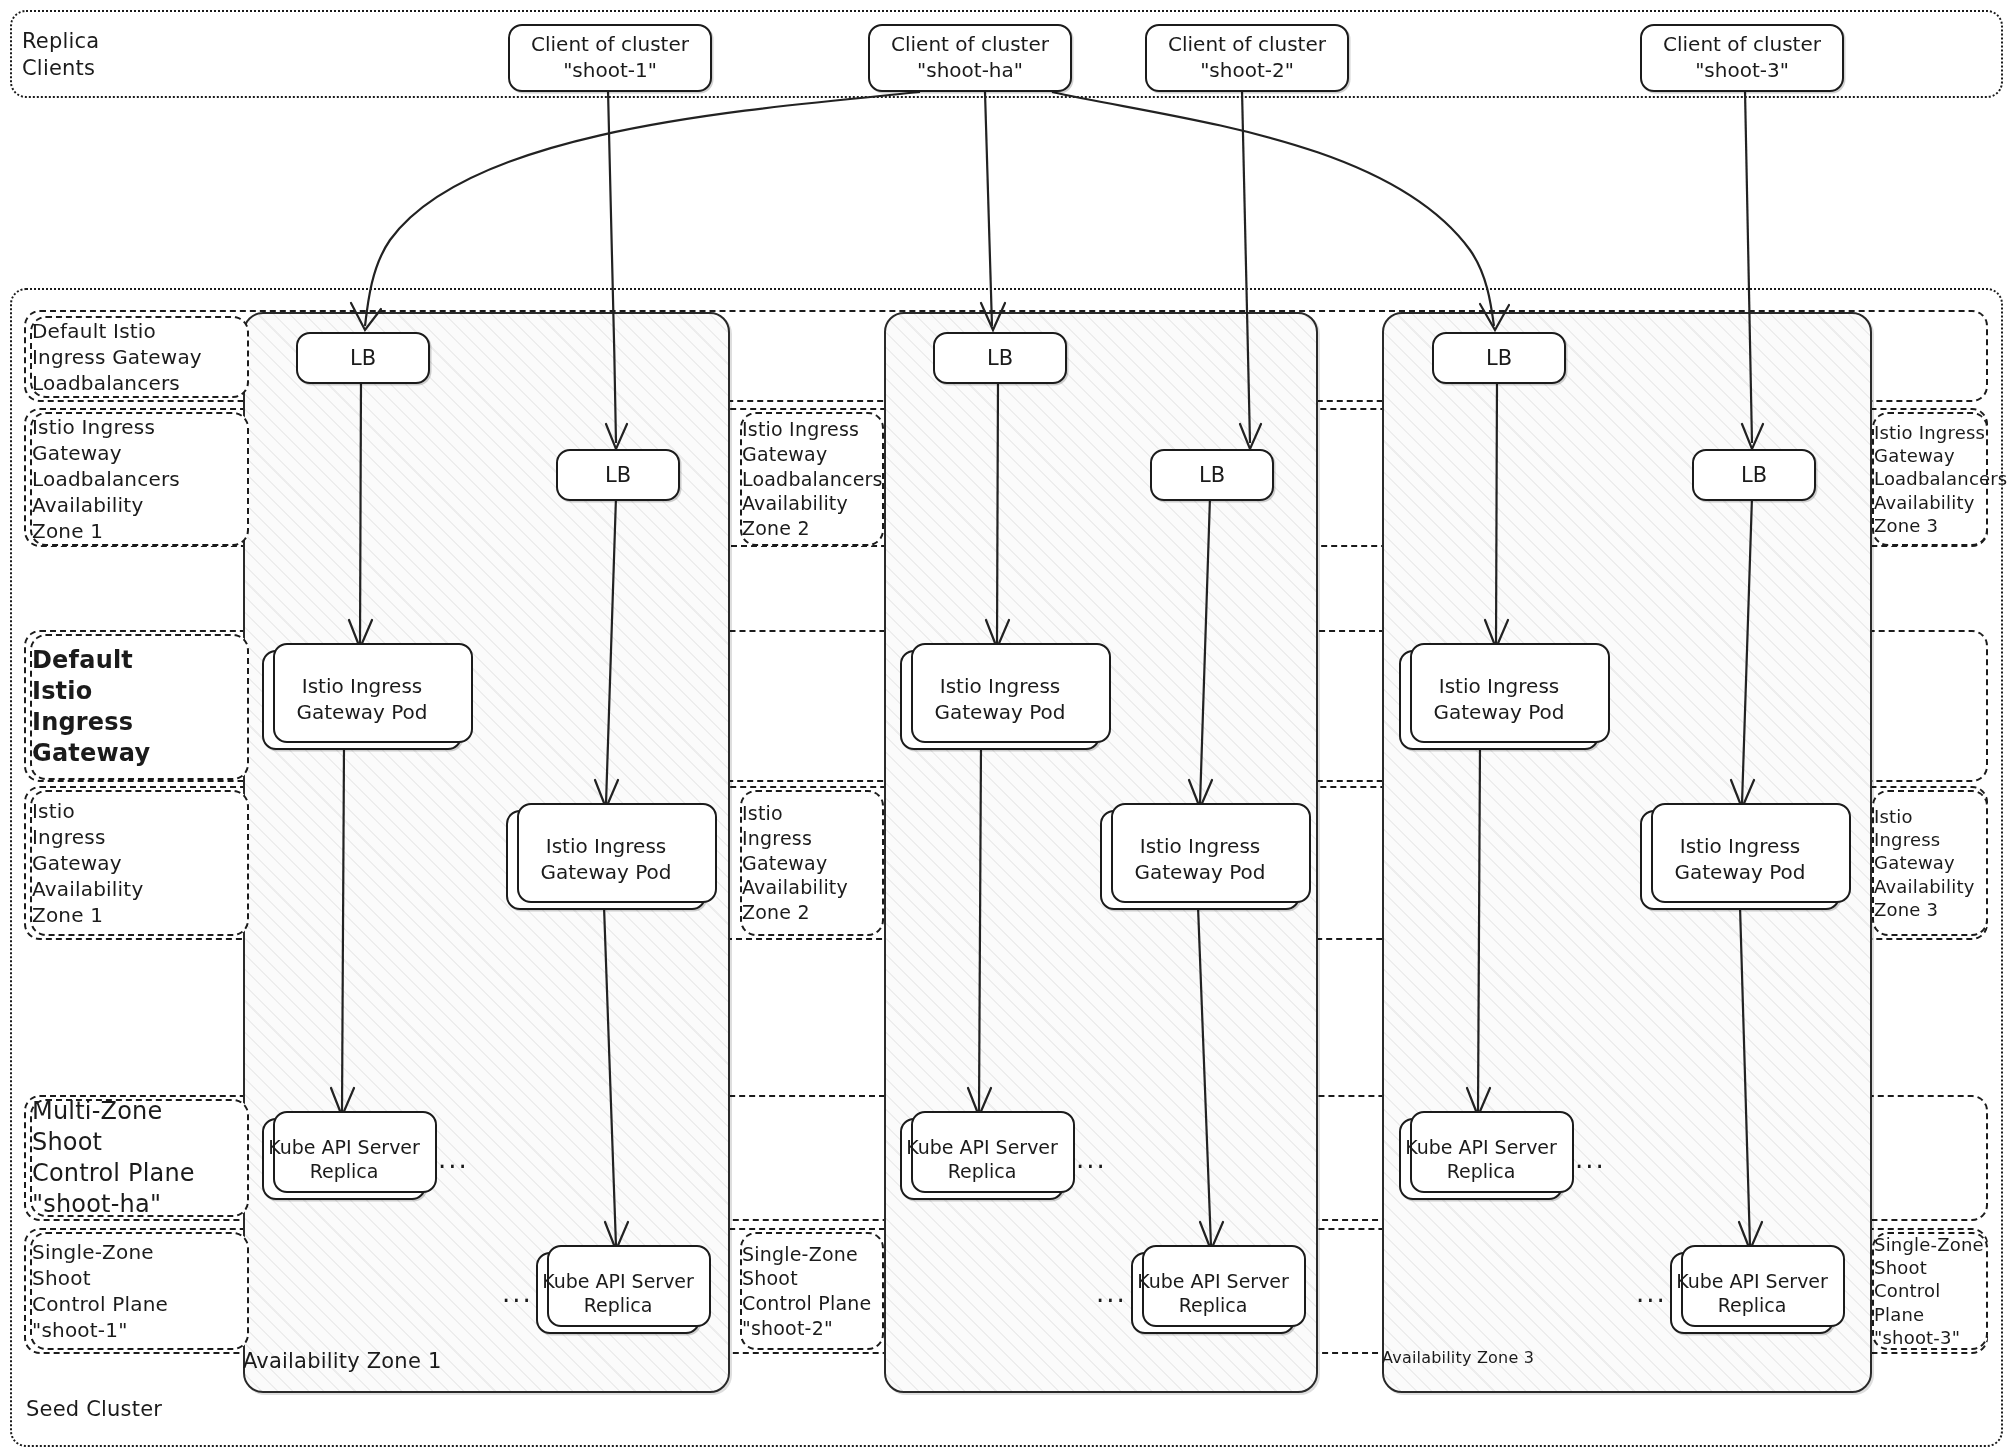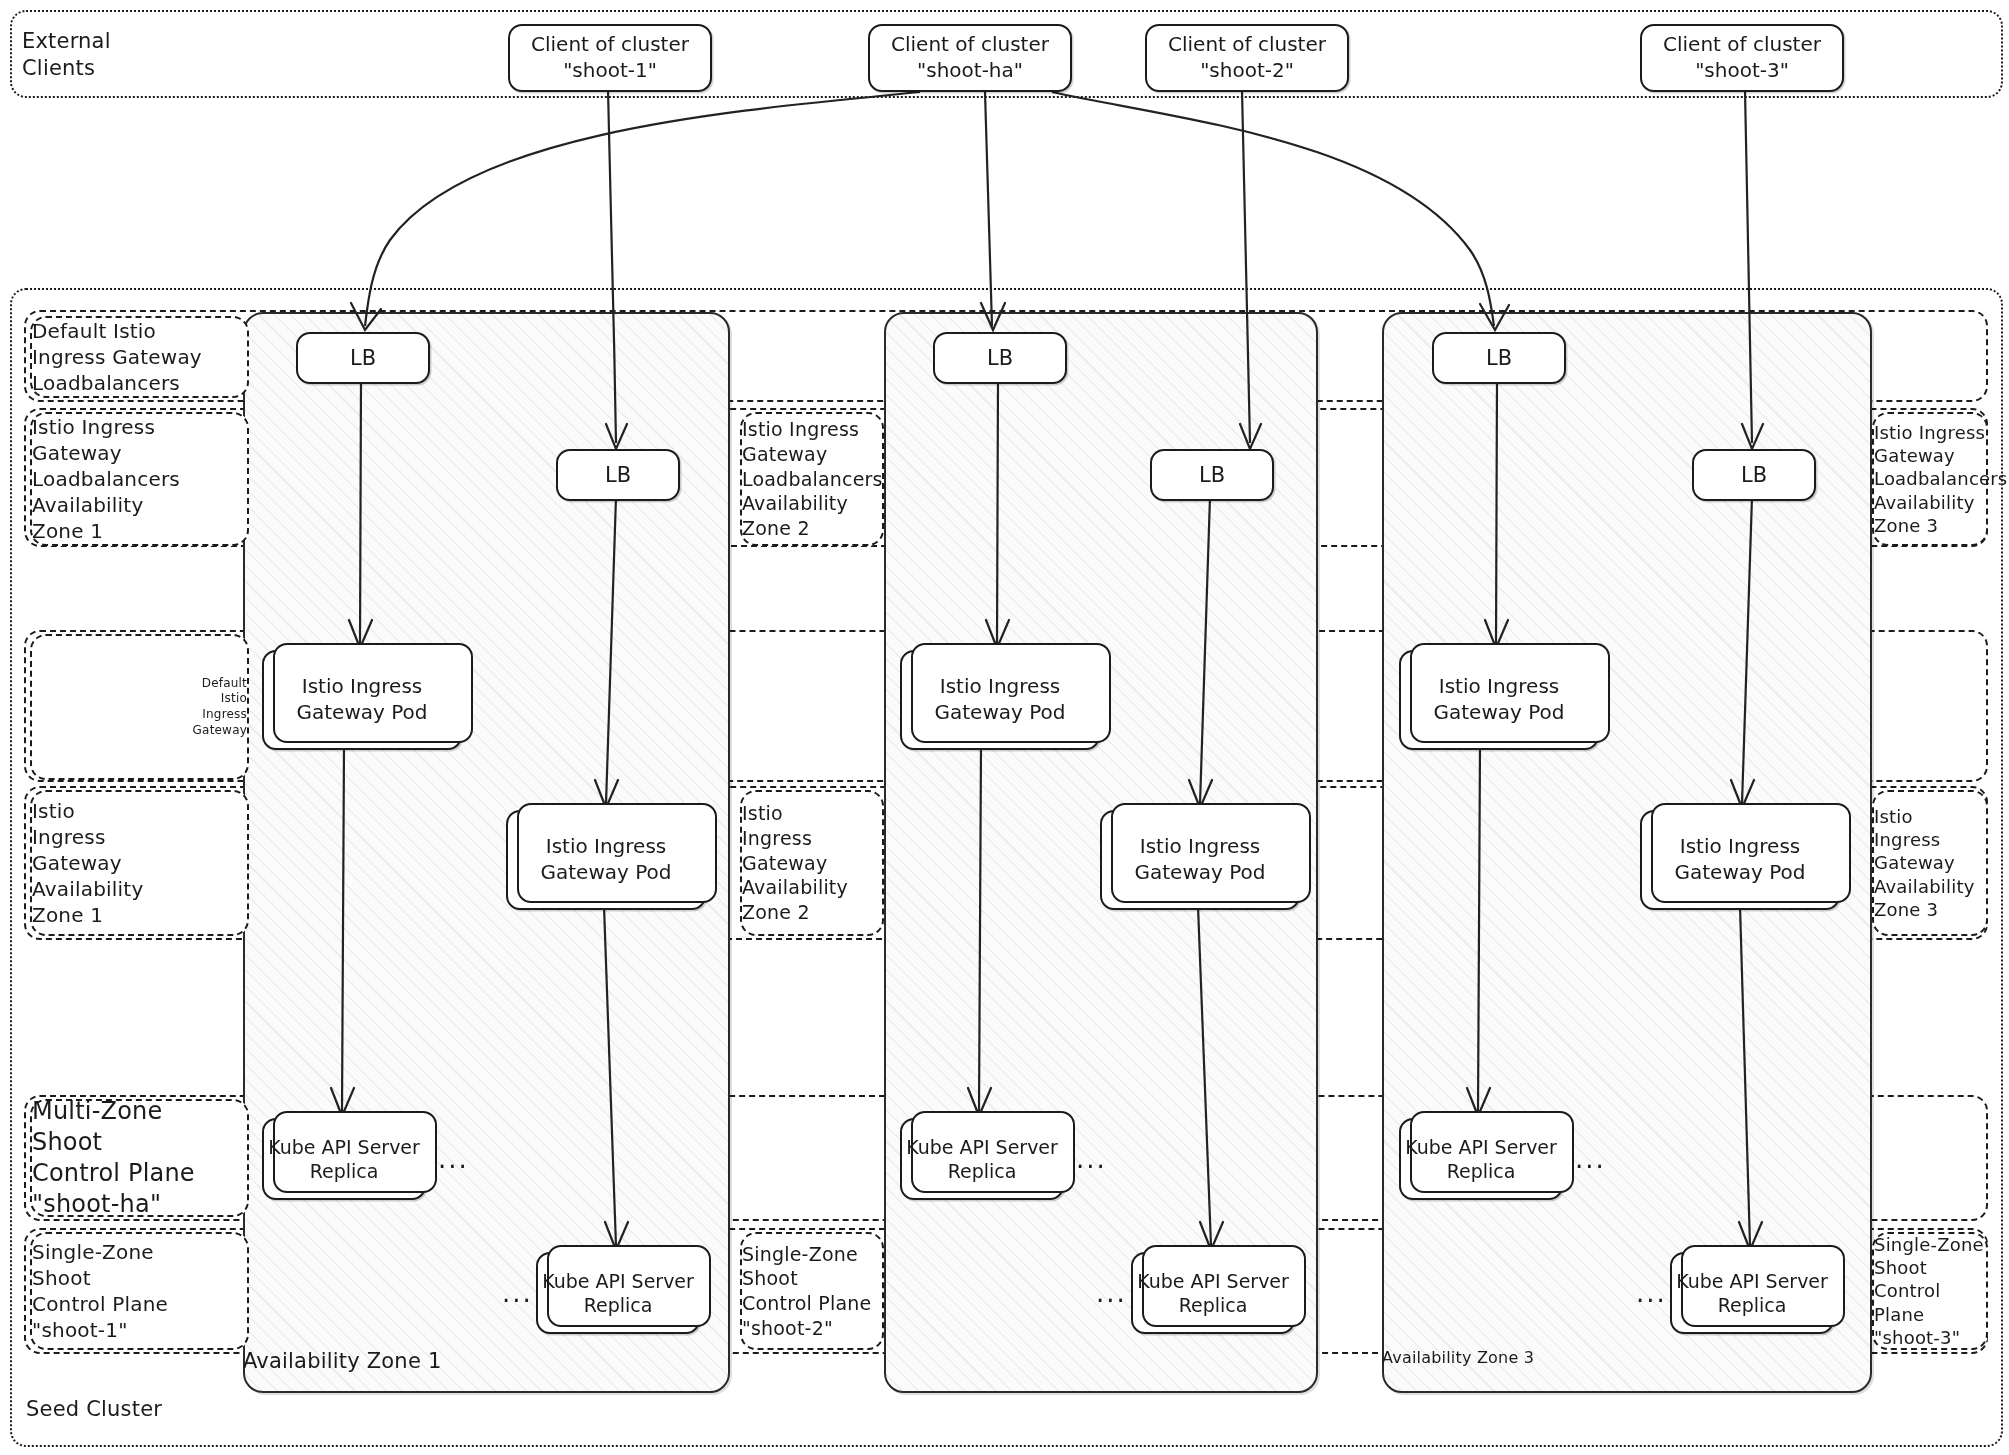--- a/index.html
+++ b/index.html
@@ -37,21 +37,21 @@
   svg.wires{position:absolute;left:0;top:0;width:2009px;height:1455px;pointer-events:none;z-index:5;}
   svg.wires path,svg.wires line{fill:none;stroke:#222;stroke-width:2.2;}
   .arrowhead{fill:none;stroke:#222;stroke-width:2.2;stroke-linecap:round;}
 </style>
 </head>
 <body>
 
 <div id="stage">
 
   <div class="dotgroup" style="left:10px;top:10px;width:1989px;height:84px;"></div>
-  <div class="txt" style="left:22px;top:28px;width:170px;font-size:21px;text-align:left;">External
+  <div class="txt" style="left:22px;top:28px;width:170px;font-size:21px;text-align:left;">Replica
 Clients</div>
 
   <div class="node" style="left:508px;top:24px;width:200px;height:64px;font-size:20px;">Client of cluster
 "shoot-1"</div>
   <div class="node" style="left:868px;top:24px;width:200px;height:64px;font-size:20px;">Client of cluster
 "shoot-ha"</div>
   <div class="node" style="left:1145px;top:24px;width:200px;height:64px;font-size:20px;">Client of cluster
 "shoot-2"</div>
   <div class="node" style="left:1640px;top:24px;width:200px;height:64px;font-size:20px;">Client of cluster
 "shoot-3"</div>
@@ -81,21 +81,21 @@
 
   <div class="labelcap" style="left:30px;top:412px;width:215px;height:130px;">
     <div class="txt" style="position:static;font-size:20px;width:100%;">Istio Ingress
 Gateway
 Loadbalancers
 Availability
 Zone 1</div>
   </div>
 
   <div class="labelcap" style="left:30px;top:634px;width:215px;height:142px;">
-    <div class="txt" style="position:static;font-size:12px;width:100%;text-align:right;">Default
+    <div class="txt" style="position:static;font-size:24px;width:100%;text-align:left;font-weight:bold;">Default
 Istio
 Ingress
 Gateway</div>
   </div>
 
   <div class="labelcap" style="left:30px;top:790px;width:215px;height:142px;">
     <div class="txt" style="position:static;font-size:20px;width:100%;">Istio
 Ingress
 Gateway
 Availability

